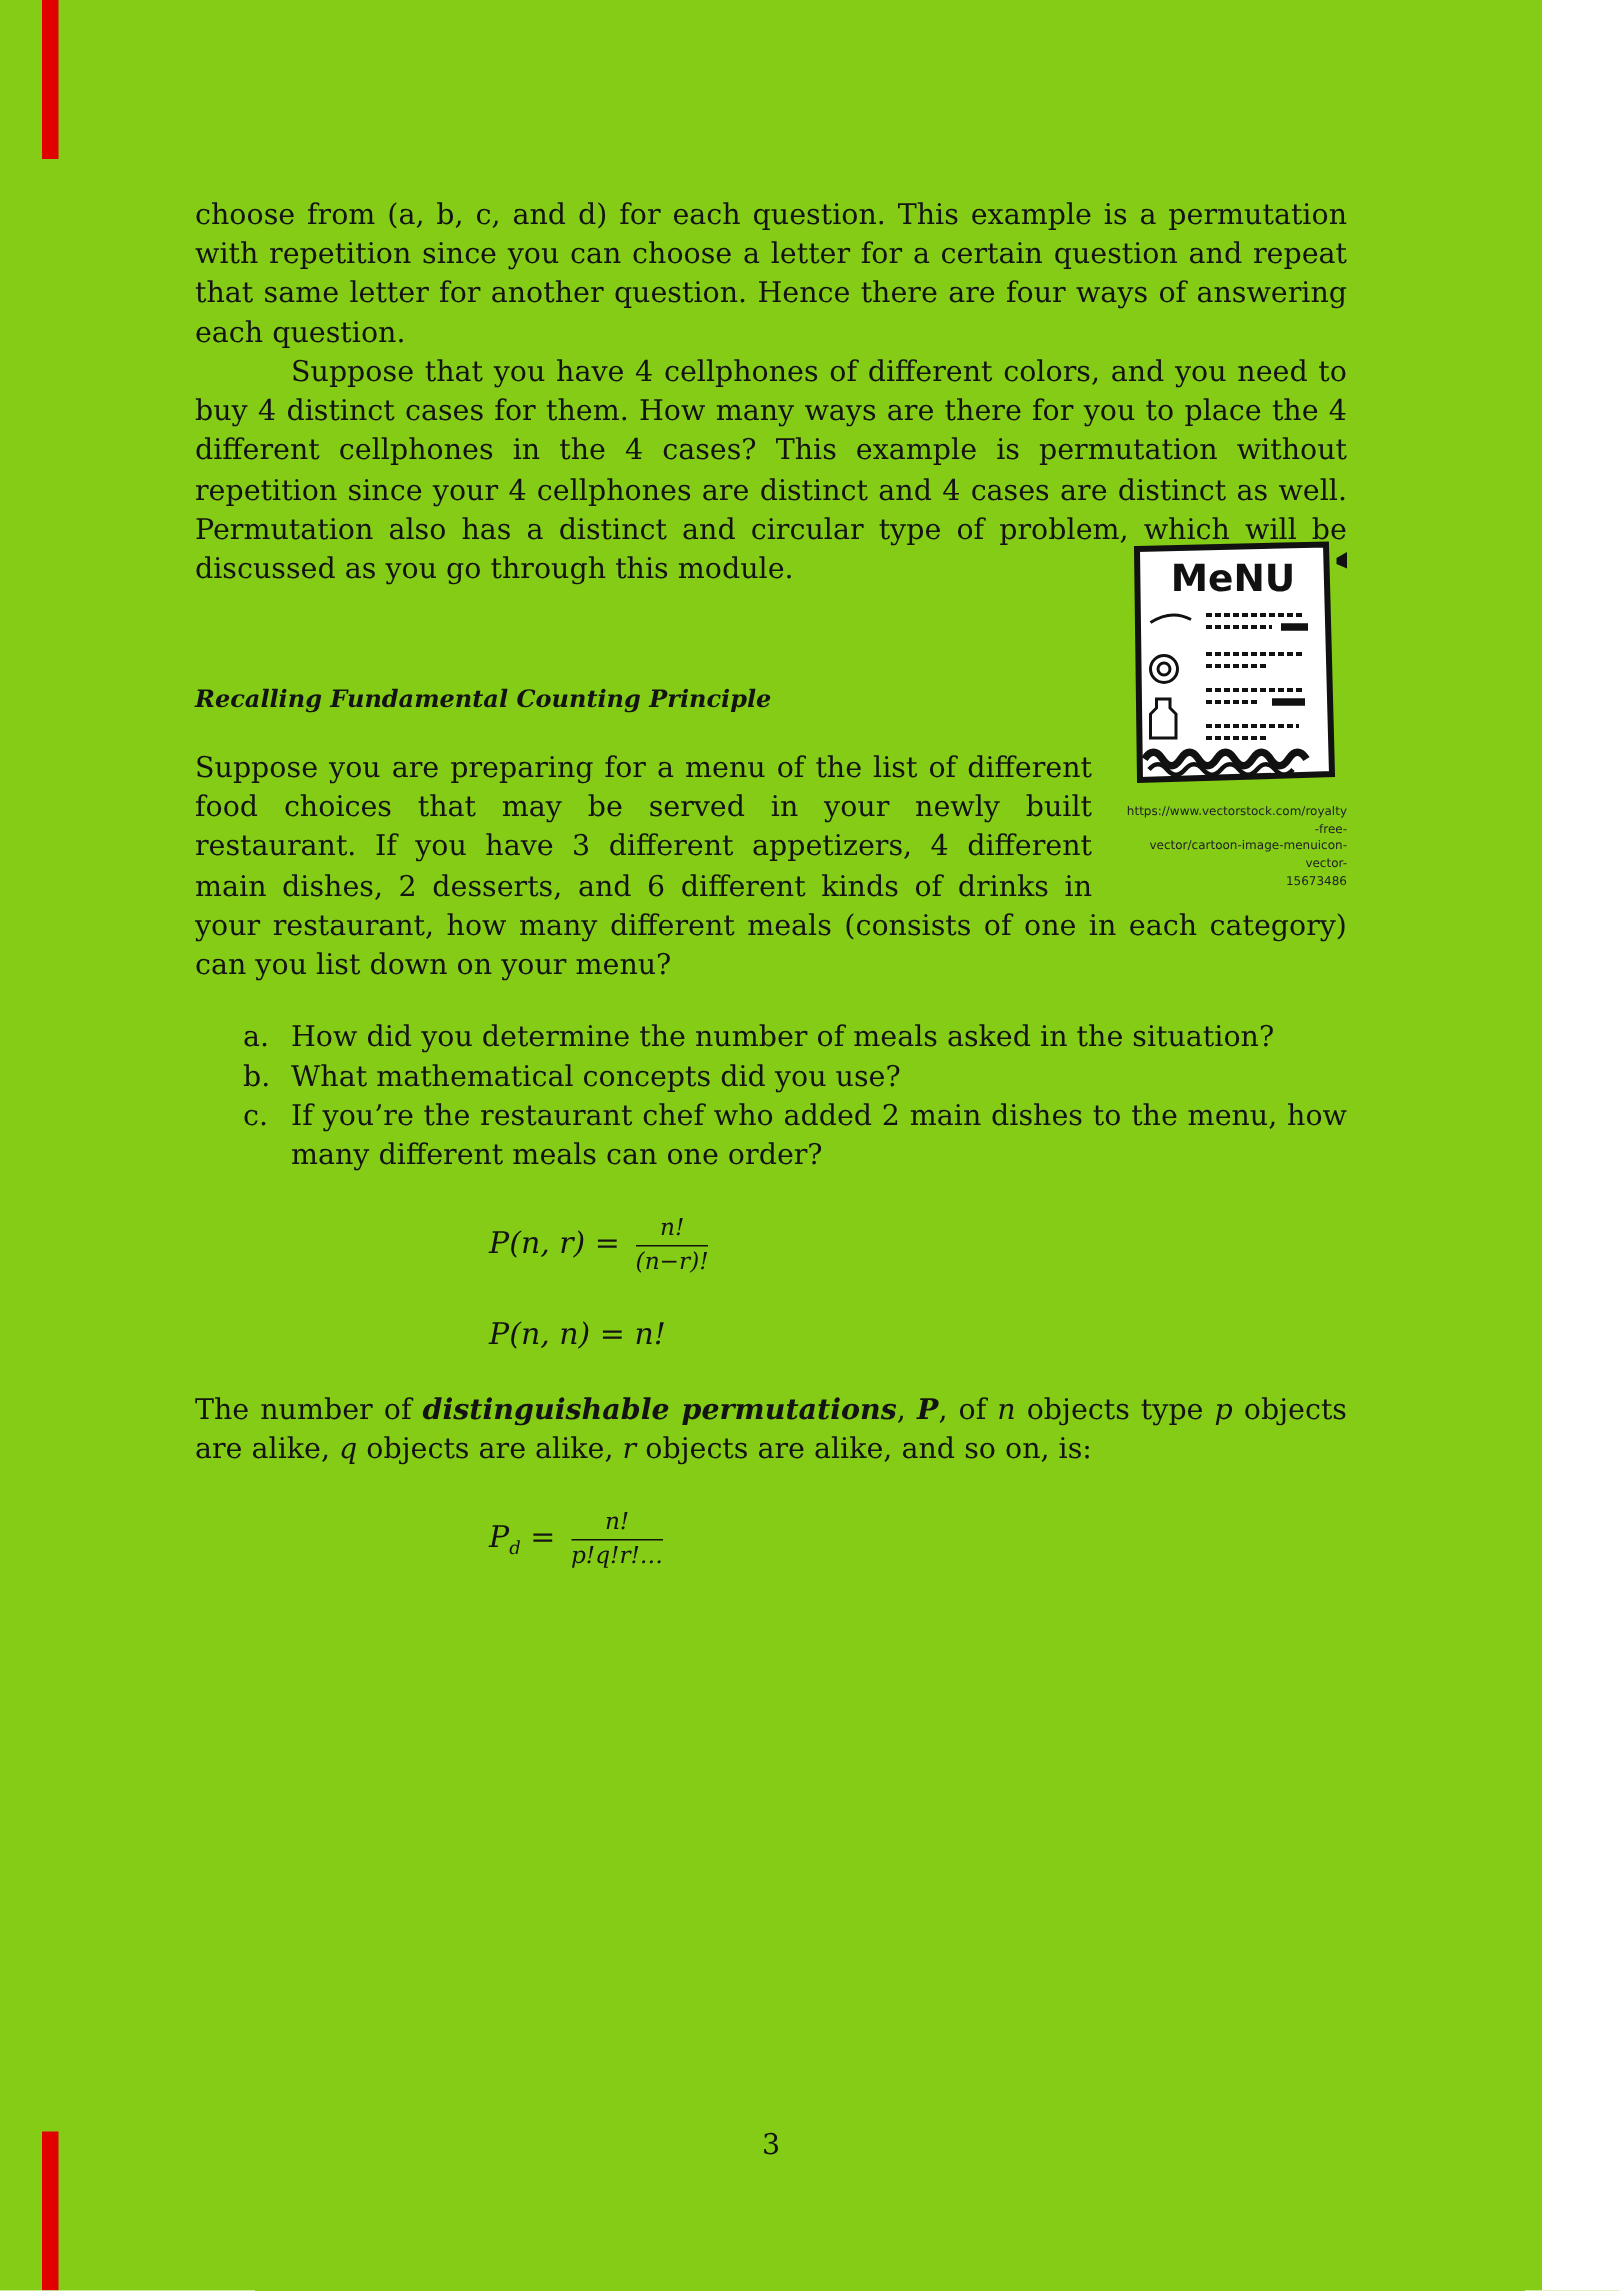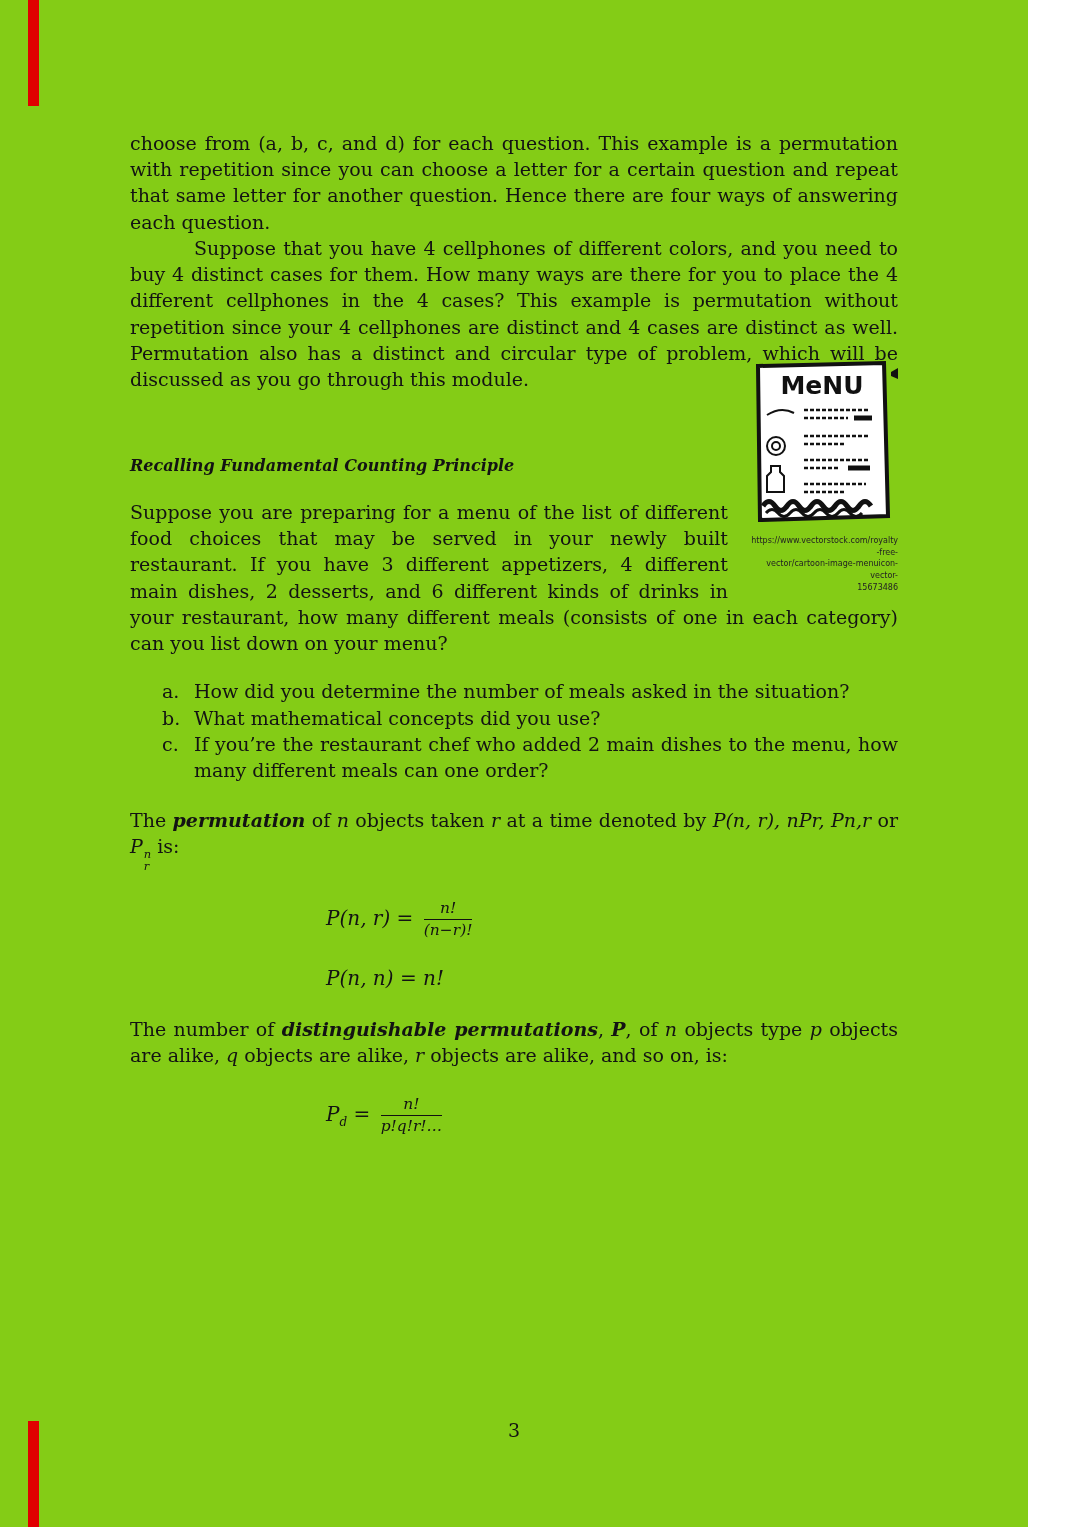--- a/index.html
+++ b/index.html
@@ -110,24 +110,20 @@
       <div class="qitem">
         <span class="qmarker">b.</span>
         <span class="qtext">What mathematical concepts did you use?</span>
       </div>
       <div class="qitem">
         <span class="qmarker">c.</span>
         <span class="qtext">If you’re the restaurant chef who added 2 main dishes to the menu, how many different meals can one order?</span>
       </div>
     </div>
 
-    <p class="para bodyblock"><span>The </span><b><i>permutation</i></b><span> of </span><i>n</i><span> objects taken </span><i>r</i><span> at a time denoted by </span><i>P(n, r), nPr, Pn,r</i><span> or </span><i>P</i><span class="stack">
-          <span>n</span>
-          <span>r</span>
-        </span><span> is:</span></p>
 
     <div class="formula"><i>P(n, r) = </i><span class="frac"><span class="num">n!</span><span class="den">(n−r)!</span></span></div>
 
 
     <div class="formula"><i>P(n, n) = n!</i></div>
 
     <p class="para"><span>The number of </span><b><i>distinguishable permutations</i></b><span>, </span><b><i>P</i></b><span>, of </span><i>n</i><span> objects type </span><i>p</i><span> objects are alike, </span><i>q</i><span> objects are alike, </span><i>r</i><span> objects are alike, and so on, is:</span></p>
 
     <div class="formula"><i>P</i><sub class="fsub">d</sub><span> = </span><span class="frac"><span class="num">n!</span><span class="den">p!q!r!…</span></span></div>
 

